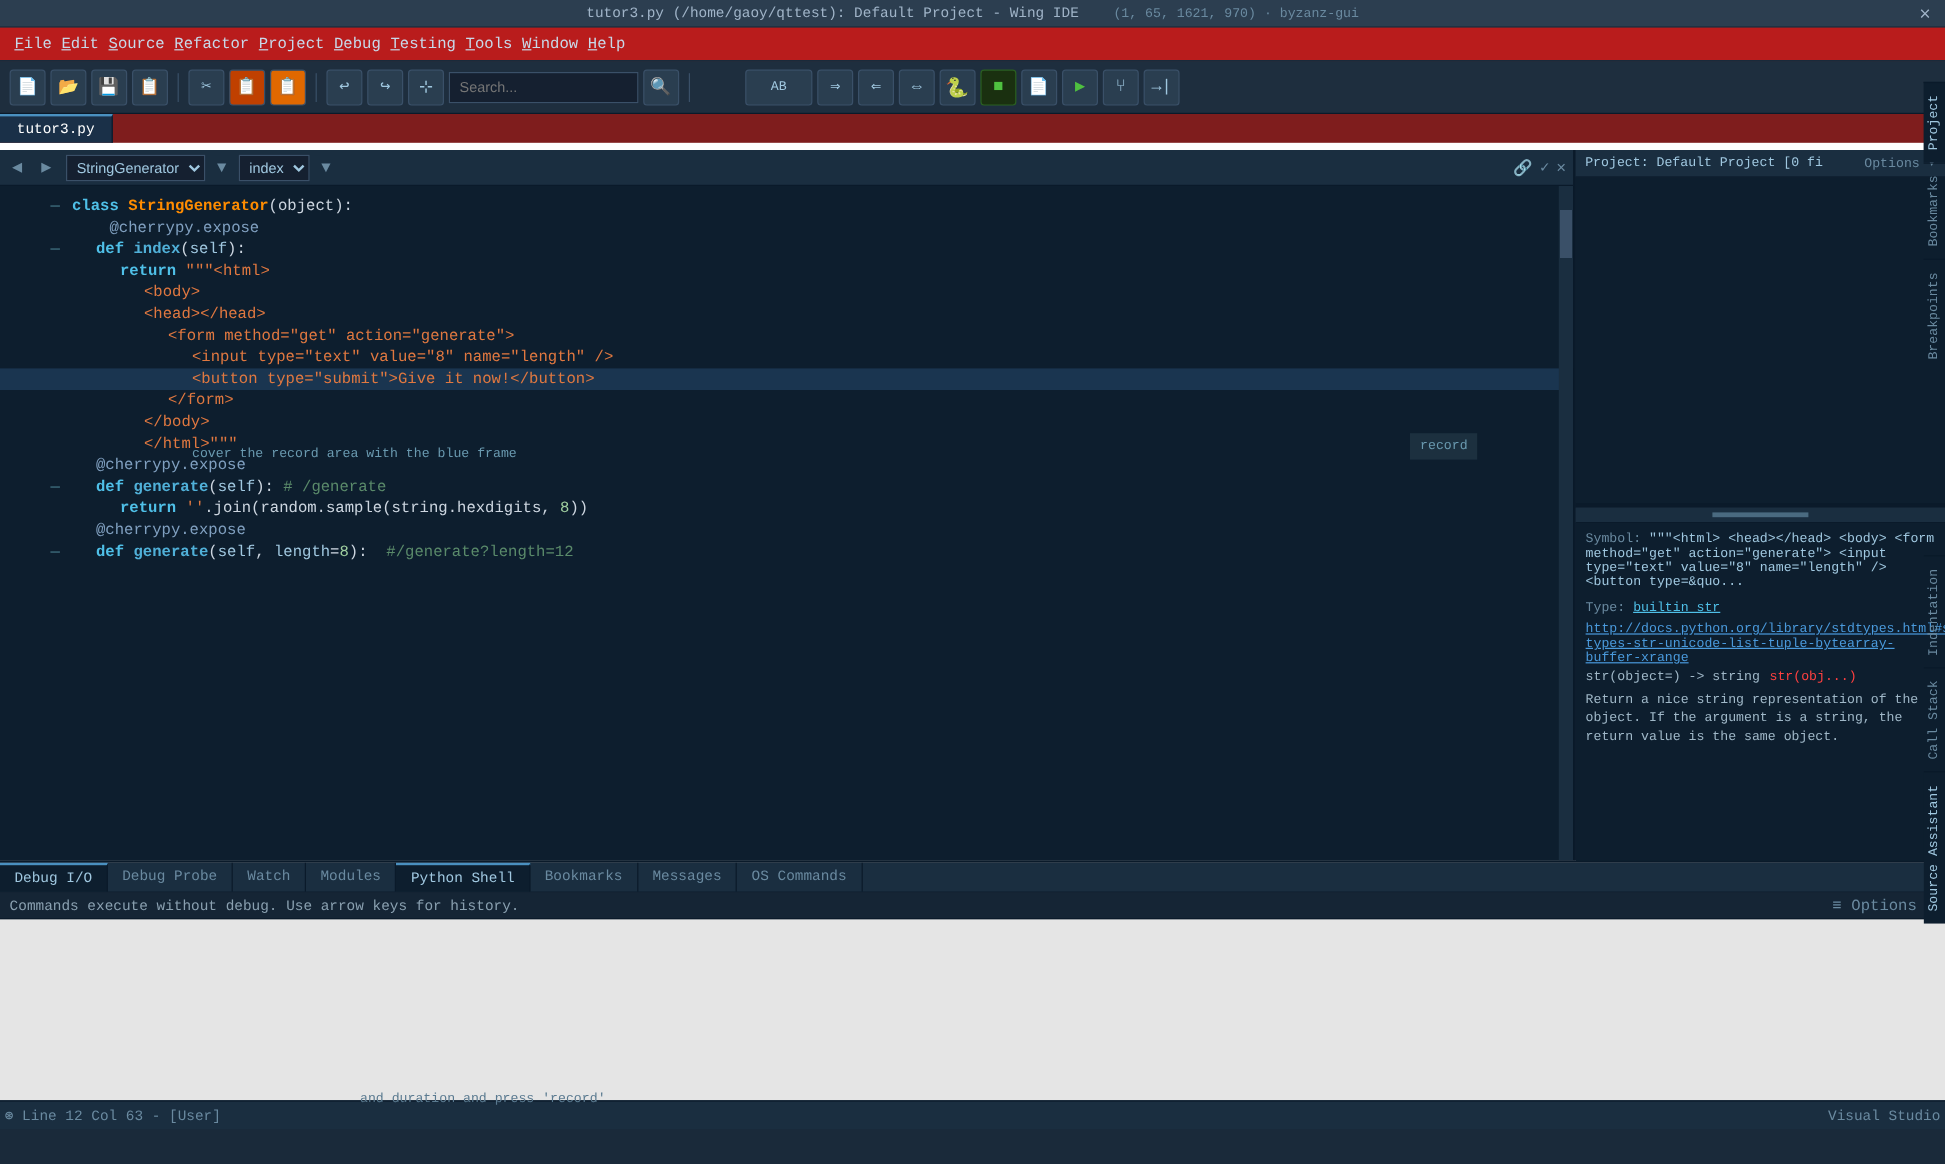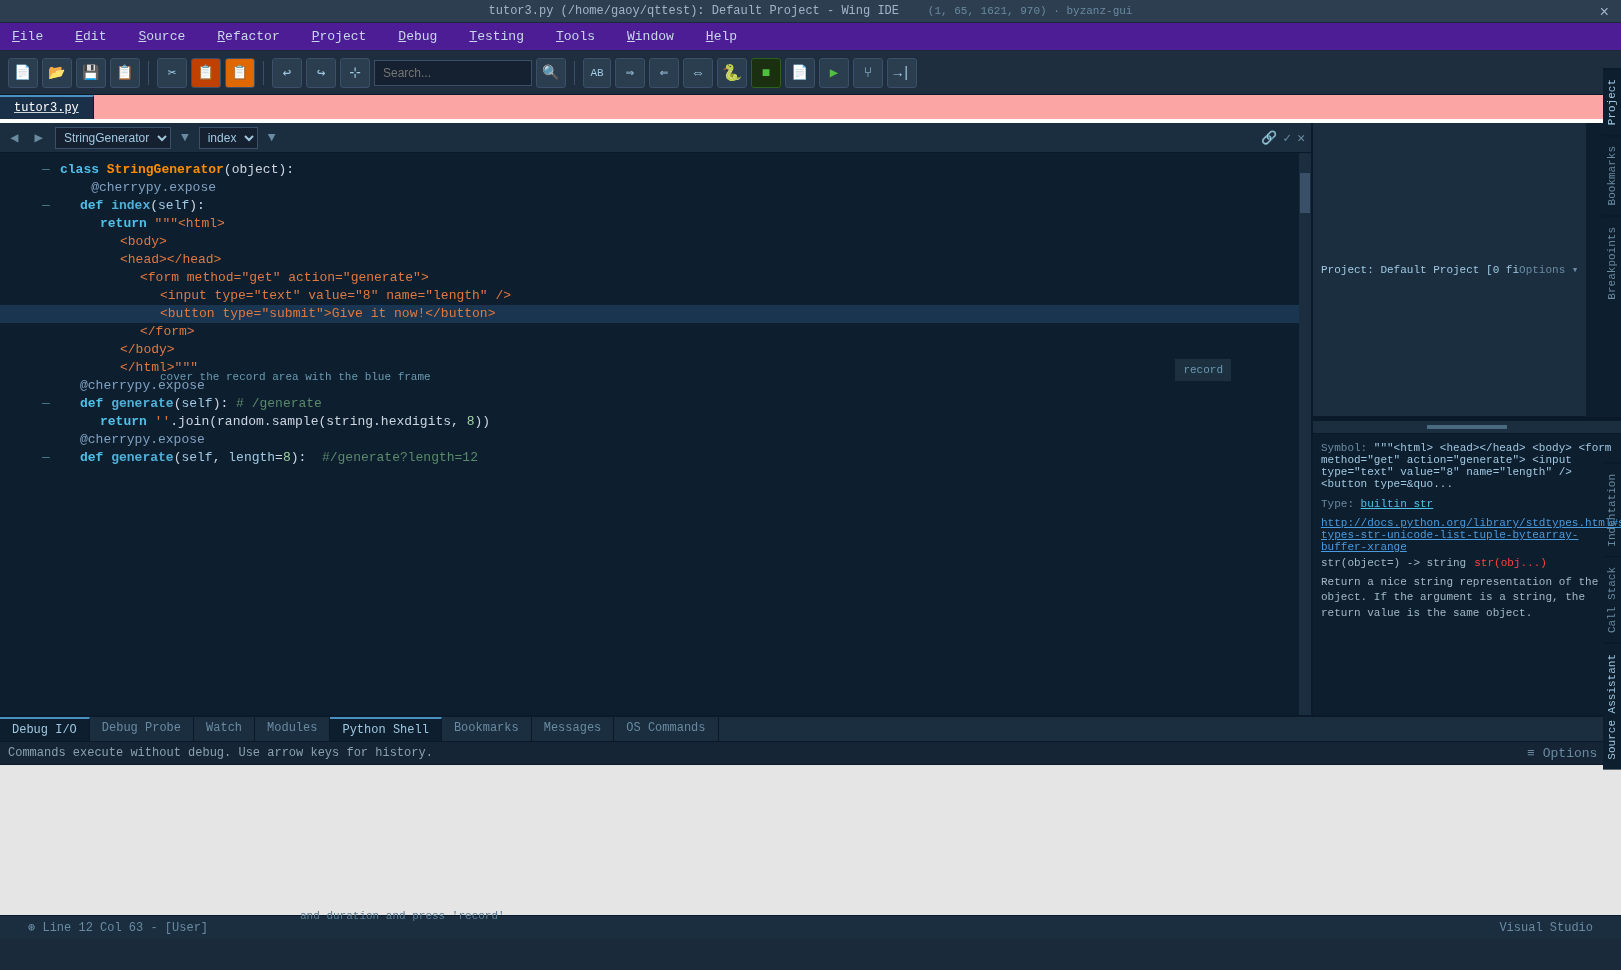--- a/index.html
+++ b/index.html
@@ -22,25 +22,25 @@
       font-size: 12px;
       border-bottom: 1px solid #1a2a3a;
     }
     #title-bar .coords {
       font-size: 11px;
       color: #6a8aa0;
     }
 
     
     #menu-bar {
-      background: #4c1d95;
+      background: #b91c1c;
       display: flex;
       align-items: flex-end;
       padding: 4px 8px;
-      gap: 24px;
+      gap: 0;
       border-bottom: 1px solid #1a2a3a;
     }
     .menu-item {
       color: #c8d8e8;
       font-size: 13px;
       cursor: pointer;
       padding: 2px 4px;
     }
 
     
@@ -83,25 +83,24 @@
     }
 
     
     #main-layout {
       display: flex;
       height: calc(970px - 24px - 34px - 44px - 28px - 24px);
     }
 
     
     #file-tabs {
-      background: #fca5a5;
+      background: #7f1d1d;
       padding: 0;
       display: flex;
-      border-bottom: 4px solid #ffffff;
-      text-decoration: underline;
+      border-bottom: 6px solid #ffffff;
     }
     .file-tab {
       background: #2a4055;
       color: #a0c8e0;
       padding: 4px 14px;
       border-right: 1px solid #0a1a2a;
       cursor: pointer;
       font-size: 12px;
     }
     .file-tab.active {
@@ -299,21 +298,21 @@
     }
     .shell-line { color: #a0b8c8; line-height: 1.5; }
     .shell-prompt { color: #a0c8e0; }
 
     
     #status-bar {
       height: 24px;
       background: #1a2e40;
       display: flex;
       align-items: center;
-      padding: 0 28px;
+      padding: 0 4px;
       font-size: 12px;
       color: #6a8aa0;
       border-top: 1px solid #0a1a2a;
       justify-content: space-between;
     }
   </style>
 </head>
 <body>
 
 <div id="title-bar">
@@ -345,21 +344,21 @@
   <div class="toolbar-btn" title="Cut">✂</div>
   <div class="toolbar-btn" title="Copy" style="background:#c04000;color:white;">📋</div>
   <div class="toolbar-btn" title="Paste" style="background:#e06800;color:white;">📋</div>
   <div class="toolbar-separator"></div>
   <div class="toolbar-btn" title="Undo">↩</div>
   <div class="toolbar-btn" title="Redo">↪</div>
   <div class="toolbar-btn" title="Select">⊹</div>
   <input class="toolbar-search" type="text" value="" placeholder="Search..." style="">
   <div class="toolbar-btn">🔍</div>
   <div class="toolbar-separator"></div>
-  <div class="toolbar-btn" style="width:28px;font-size:11px;">AB</div>
+  <div class="toolbar-btn" style="width:56px;font-size:11px;margin-left:38px;">AB</div>
   <div class="toolbar-btn">⇒</div>
   <div class="toolbar-btn">⇐</div>
   <div class="toolbar-btn">⇔</div>
   <div class="toolbar-btn" style="font-size:16px;">🐍</div>
   <div class="toolbar-btn" style="color:#4fc040;background:#1a3010;border-color:#2a6020;">■</div>
   <div class="toolbar-btn">📄</div>
   <div class="toolbar-btn" style="color:#4fc040;">▶</div>
   <div class="toolbar-btn">⑂</div>
   <div class="toolbar-btn">→|</div>
 </div>
@@ -498,21 +497,21 @@
         <span class="line-marker" style="color:#4a8090;">—</span>
         <span class="line-content"><span style="padding-left:20px;"><span class="kw">def </span><span class="func">generate</span>(<span class="param">self</span>, <span class="param">length</span>=<span class="num">8</span>):  <span class="comment">#/generate?length=12</span></span></span>
       </div>
 
       <div style="position:absolute;top:218px;left:160px;color:#6a9ab0;font-size:11px;pointer-events:none;">cover the record area with the blue frame</div>
     </div>
   </div>
 
   <div id="right-panel">
 
-    <div id="right-panel-top" style="height:50%;flex-direction:row;display:flex;text-align:right;">
+    <div id="right-panel-top" style="height:50%;flex-direction:column;display:flex;text-align:right;">
       <div style="display:flex;align-items:center;padding:4px 8px;background:#1a2e40;border-bottom:1px solid #0a1a2a;justify-content:space-between;">
         <span style="color:#a0c8e0;font-size:11px;">Project: Default Project [0 fi</span>
         <span style="color:#6a8aa0;font-size:11px;cursor:pointer;">Options ▾</span>
       </div>
       <div style="flex:1;background:#0d1e2e;padding:6px;">
       </div>
 
       <div style="position:absolute;right:0;top:68px;display:flex;flex-direction:column;">
         <div class="v-tab active">Project</div>
         <div class="v-tab">Bookmarks</div>

